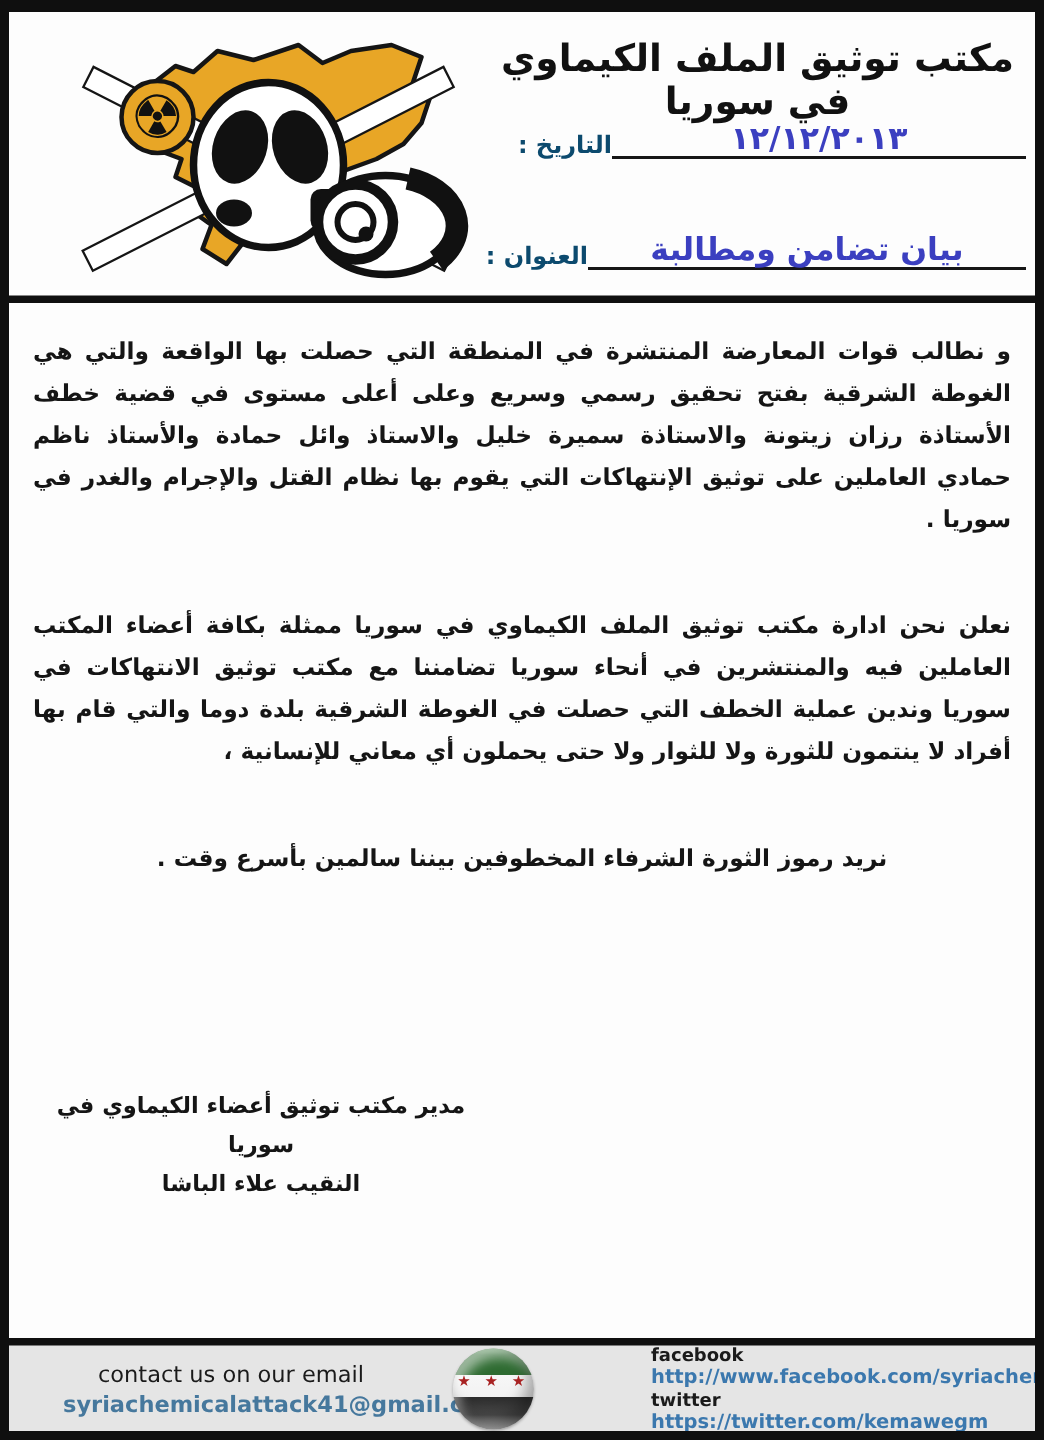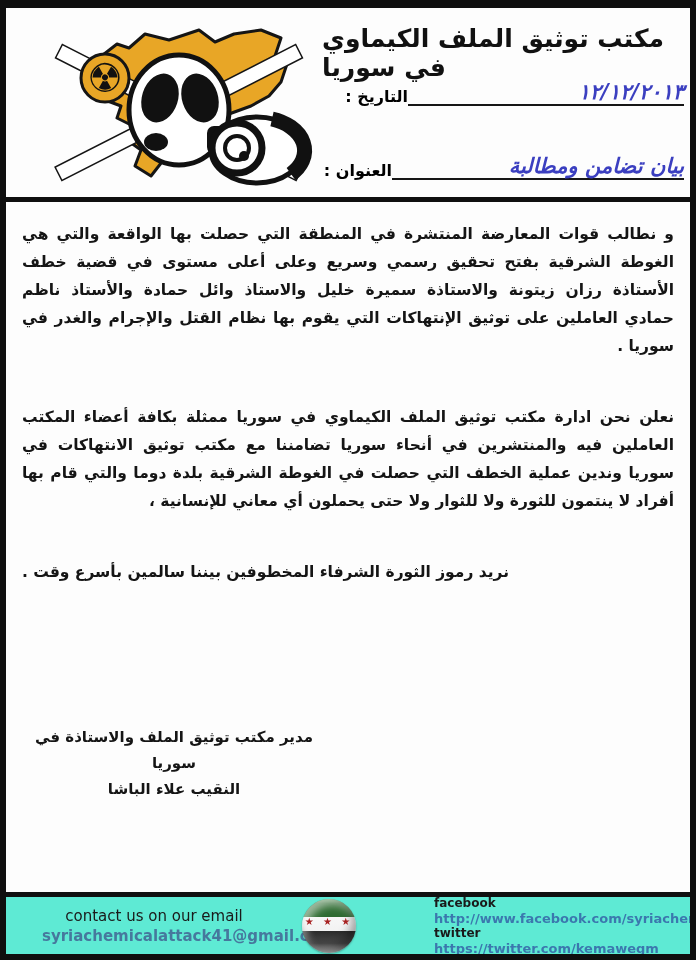--- a/index.html
+++ b/index.html
@@ -11,35 +11,35 @@
     border:solid #0f0f0f;
     border-width:8px 6px 6px 6px;
     overflow:hidden;
     font-family:"DejaVu Sans",sans-serif;
   }
   
   .header{position:absolute;top:0;left:0;right:0;height:186px;}
   .logo{position:absolute;left:16px;top:10px;width:314px;height:170px;}
   .org-title{
     position:absolute;right:2px;top:16px;width:366px;
-    direction:rtl;text-align:left;
+    direction:rtl;text-align:center;
     font-size:25px;font-weight:bold;color:#111;
   }
   .meta-row{
     position:absolute;right:6px;
     display:flex;flex-direction:row-reverse;align-items:flex-end;
     direction:rtl;
   }
   .meta-row .label{
-    font-size:16px;font-weight:bold;color:#000000;
+    font-size:16px;font-weight:bold;color:#0c4a6e;
     padding-left:4px;white-space:nowrap;
   }
   .fill-line{
     display:inline-block;border-bottom:2px solid #161616;
-    text-align:right;direction:rtl;font-style:italic;
+    text-align:center;direction:rtl;
   }
   .date-row{top:72px;}
   .date-row .fill-line{width:276px;}
   .subject-row{top:118px;}
   .subject-row .fill-line{width:292px;margin-top:28px;}
   .handwrite{
     color:#3b3fc0;font-weight:bold;
   }
   .date-val{font-size:21px;letter-spacing:3px;}
   .subject-val{font-size:21px;}
@@ -47,30 +47,30 @@
     position:absolute;top:189px;left:0;right:0;height:5px;background:#101010;
   }
   
   .letter-body{
     position:absolute;top:212px;left:16px;right:16px;
     direction:rtl;text-align:justify;
     font-size:15.5px;font-weight:bold;color:#151515;
     line-height:28px;
   }
   .letter-body p{margin:0 0 43px 0;}
-  .letter-body p.last{text-align:left;margin-top:12px;}
+  .letter-body p.last{text-align:center;margin-top:12px;}
   .signature{
     position:absolute;left:28px;top:716px;width:280px;
     direction:rtl;text-align:center;
     font-size:15px;font-weight:bold;color:#151515;line-height:26px;
   }
   
   .footer{
     position:absolute;left:0;right:0;bottom:0;height:57px;
-    background:#5eead4;border-top:5px solid #101010;
+    background:#e5e5e5;border-top:5px solid #101010;
     display:flex;align-items:center;
     font-family:"DejaVu Sans",sans-serif;
   }
   .footer-left{width:296px;text-align:center;line-height:20px;}
   .contact-label{font-size:15px;color:#1a1a1a;}
   .email-link{font-size:15px;font-weight:bold;color:#46789d;text-decoration:none;display:block;margin-left:36px;}
   .flag-globe{
     width:54px;height:54px;border-radius:50%;
     position:relative;flex:0 0 54px;
     background:linear-gradient(180deg,
@@ -146,21 +146,21 @@
 
   <div class="header-rule"></div>
 
   <div class="letter-body">
     <p>و نطالب قوات المعارضة المنتشرة في المنطقة التي حصلت بها الواقعة والتي هي الغوطة الشرقية بفتح تحقيق رسمي وسريع وعلى أعلى مستوى في قضية خطف الأستاذة رزان زيتونة والاستاذة سميرة خليل والاستاذ وائل حمادة والأستاذ ناظم حمادي العاملين على توثيق الإنتهاكات التي يقوم بها نظام القتل والإجرام والغدر في سوريا .</p>
     <p>نعلن نحن ادارة مكتب توثيق الملف الكيماوي في سوريا ممثلة  بكافة أعضاء المكتب العاملين فيه والمنتشرين في أنحاء سوريا تضامننا مع مكتب توثيق الانتهاكات في سوريا وندين عملية الخطف التي حصلت في الغوطة الشرقية بلدة دوما والتي قام بها أفراد لا ينتمون للثورة ولا للثوار ولا حتى يحملون أي معاني للإنسانية ،</p>
     <p class="last">نريد رموز الثورة الشرفاء المخطوفين بيننا سالمين بأسرع وقت .</p>
   </div>
 
   <div class="signature">
-    <div>مدير مكتب توثيق الملف والاستاذة في سوريا</div>
+    <div>مدير مكتب توثيق أعضاء الكيماوي في سوريا</div>
     <div>النقيب علاء الباشا</div>
   </div>
 
   <div class="footer">
     <div class="footer-left">
       <span class="contact-label">contact us on our email</span>
       <a class="email-link" href="#">syriachemicalattack41@gmail.com</a>
     </div>
 
     <div class="flag-globe">

